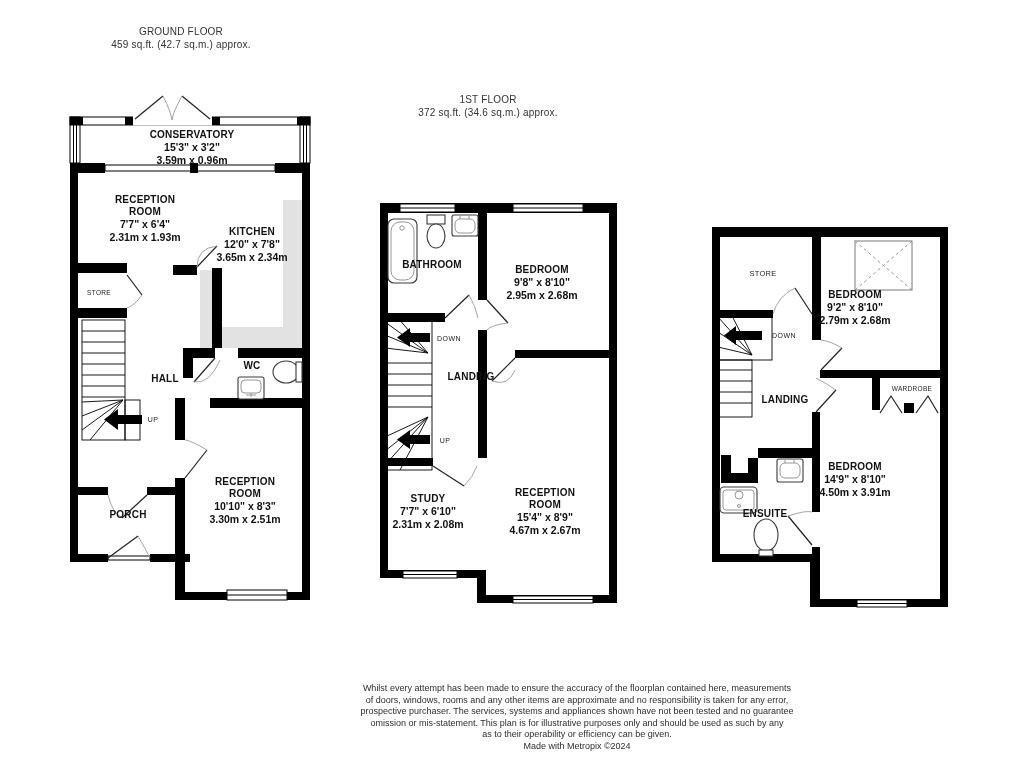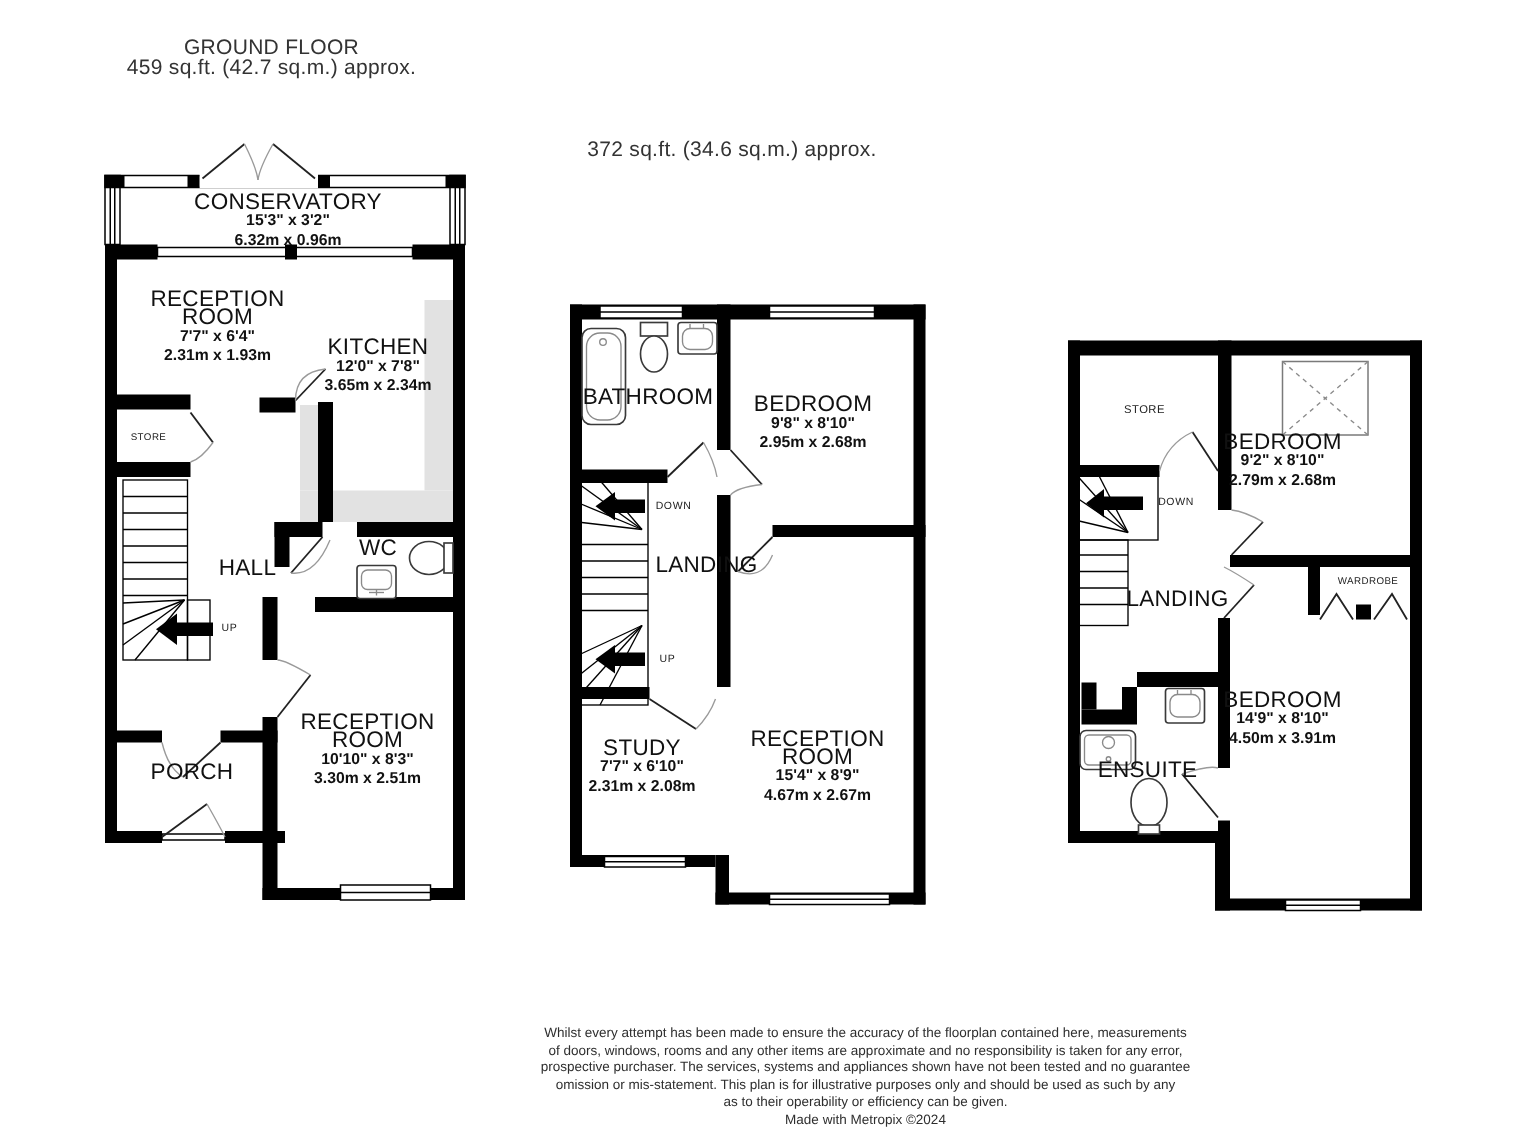--- a/index.html
+++ b/index.html
@@ -1,21 +1,21 @@
 <!DOCTYPE html>
 <html><head>
 <meta charset="utf-8">
 <style>
   html,body{margin:0;padding:0;background:#fff;}
   .page{position:relative;width:1024px;height:765px;background:#ffffff;overflow:hidden;
         font-family:"Liberation Sans", sans-serif;}
   svg{position:absolute;overflow:visible;}
-  .floor-title{position:absolute;text-align:center;font-size:14px;color:#333;line-height:13px;letter-spacing:.2px;}
+  .floor-title{position:absolute;text-align:center;font-size:10px;color:#333;line-height:13px;letter-spacing:.2px;}
   .room-label{position:absolute;text-align:center;transform:translate(-50%,-50%);color:#111;}
-  .room-label .nm{font-weight:normal;font-size:15px;line-height:12px;letter-spacing:.2px;}
+  .room-label .nm{font-weight:bold;font-size:10px;line-height:12px;letter-spacing:.2px;}
   .room-label .dm{font-weight:bold;font-size:10.5px;line-height:13px;}
   .tiny{font-size:7px;font-weight:normal;letter-spacing:.4px;color:#222;}
   .tiny2{font-size:6.5px;font-weight:normal;letter-spacing:.3px;color:#222;}
   .footer{position:absolute;text-align:center;color:#1a1a1a;}
   .footer .total{font-size:12.5px;line-height:15px;color:#111;}
   .footer .disc{font-size:9px;line-height:11.5px;color:#2e2e2e;}
   .wall{fill:#000;}
   .thin{stroke:#000;stroke-width:1;fill:none;}
   .win{fill:#fff;stroke:#000;stroke-width:1;}
   .leaf{stroke:#222;stroke-width:1.2;fill:none;}
@@ -282,27 +282,28 @@
       <ellipse class="fix" cx="66" cy="315" rx="12" ry="16"></ellipse>
       <rect class="fix" x="59" y="330" width="14" height="6"></rect>
     </g>
   </svg>
 
   <div class="floor-title" style="left:61px;top:25px;width:240px">
     <div>GROUND FLOOR</div>
     <div>459 sq.ft. (42.7 sq.m.) approx.</div>
   </div>
   <div class="floor-title" style="left:358px;top:93px;width:260px">
+    <div>1ST FLOOR</div>
     <div>372 sq.ft. (34.6 sq.m.) approx.</div>
   </div>
 
   <div class="room-label" style="left:192px;top:148px">
     <div class="nm">CONSERVATORY</div>
     <div class="dm">15'3" x 3'2"</div>
-    <div class="dm">6.32m x 0.96m</div>
+    <div class="dm">3.59m x 0.96m</div>
   </div>
   <div class="room-label" style="left:145px;top:219px;width:104px">
     <div class="nm" style="width:92px;margin:0 auto">RECEPTION ROOM</div>
     <div class="dm">7'7" x 6'4"</div>
     <div class="dm">2.31m x 1.93m</div>
   </div>
   <div class="room-label" style="left:252px;top:245px">
     <div class="nm">KITCHEN</div>
     <div class="dm">12'0" x 7'8"</div>
     <div class="dm">3.65m x 2.34m</div>

